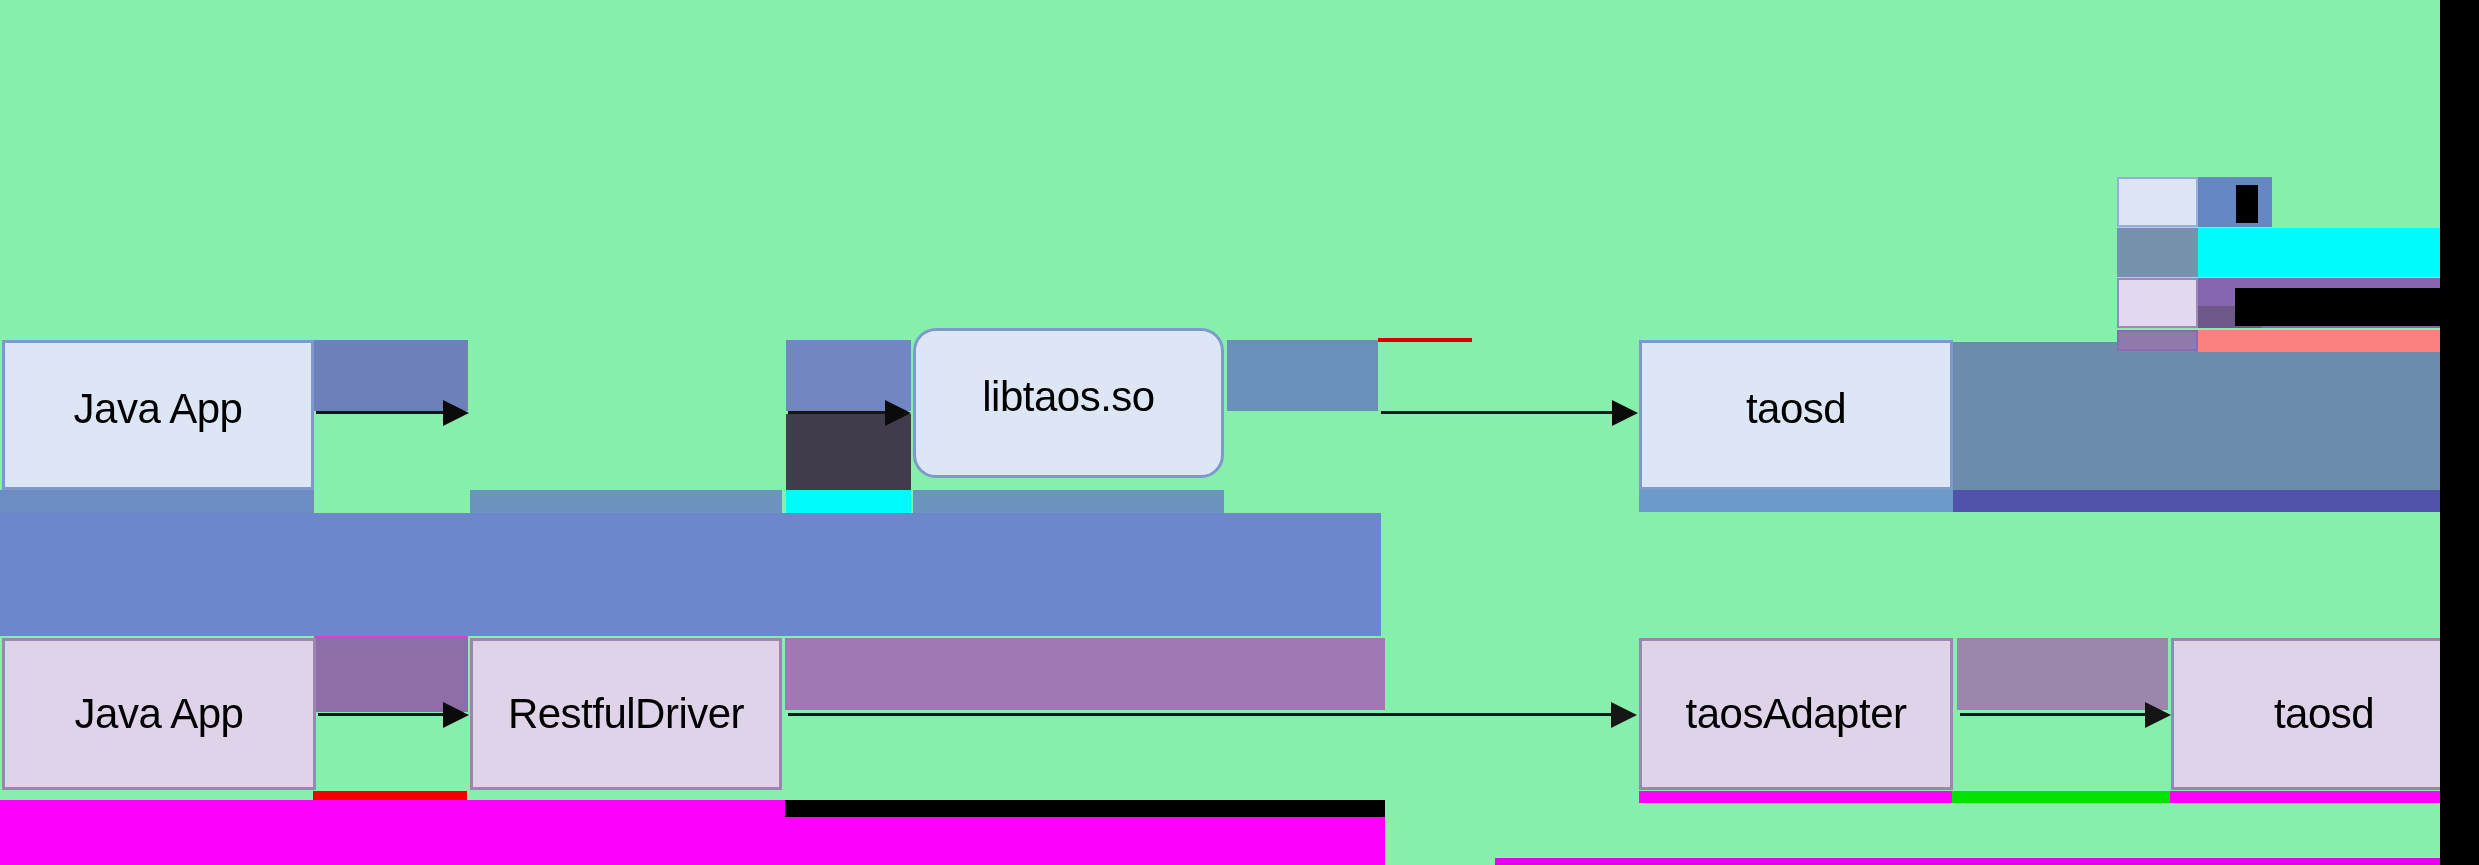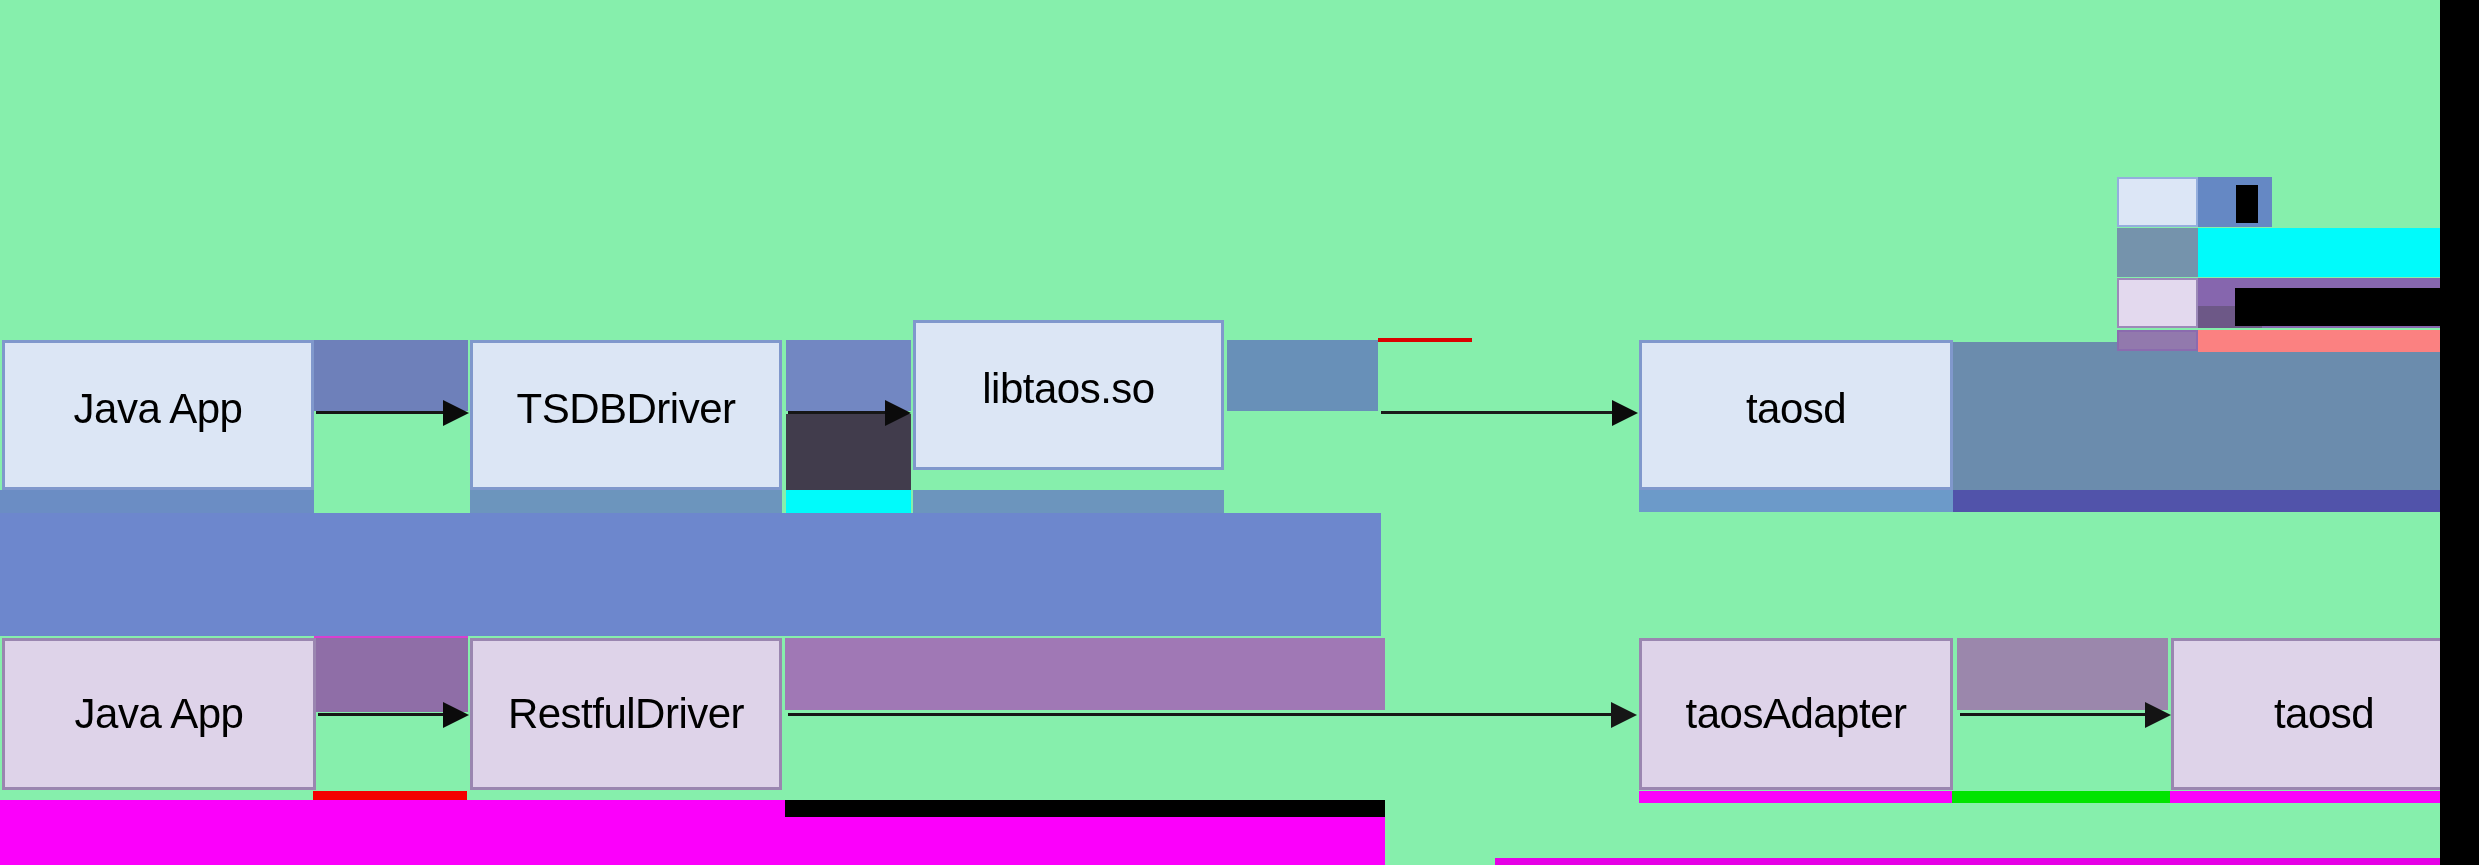--- a/index.html
+++ b/index.html
@@ -33,24 +33,21 @@
   <div class="abs" style="left:0px;top:490px;width:314px;height:23px;background:#6b8dc4;"></div>
   <div class="abs" style="left:470px;top:490px;width:312px;height:23px;background:#6c95bd;"></div>
   <div class="abs" style="left:786px;top:490px;width:125px;height:23px;background:#00fbfb;"></div>
   <div class="abs" style="left:913px;top:490px;width:311px;height:23px;background:#6c95bd;"></div>
 
   <div class="abs" style="left:0px;top:513px;width:1381px;height:123px;background:#6d87cd;"></div>
 
   <div class="box box-blue row1" style="left:2px;top:340px;width:312px;height:150px;">
     <span>Java App</span>
   </div>
-  <div class="box box-blue row1" style="left:470px;top:340px;width:312px;height:150px;">
-    <span>TSDBDriver</span>
-  </div>
-  <div class="box box-blue row1" style="left:913px;top:320px;width:311px;height:150px;">
+  <div class="box box-blue row1" style="left:913px;top:328px;width:311px;height:150px;border-radius:23px;">
     <span>libtaos.so</span>
   </div>
   <div class="box box-blue row1" style="left:1639px;top:340px;width:314px;height:150px;">
     <span>taosd</span>
   </div>
 
   <div class="abs" style="left:314px;top:636px;width:154px;height:3px;background:#d93fd0;"></div>
   <div class="abs" style="left:316px;top:638px;width:152px;height:74px;background:#8f6ea7;"></div>
   <div class="abs" style="left:785px;top:638px;width:600px;height:72px;background:#a078b5;"></div>
   <div class="abs" style="left:1957px;top:638px;width:211px;height:72px;background:#9b87ac;"></div>

